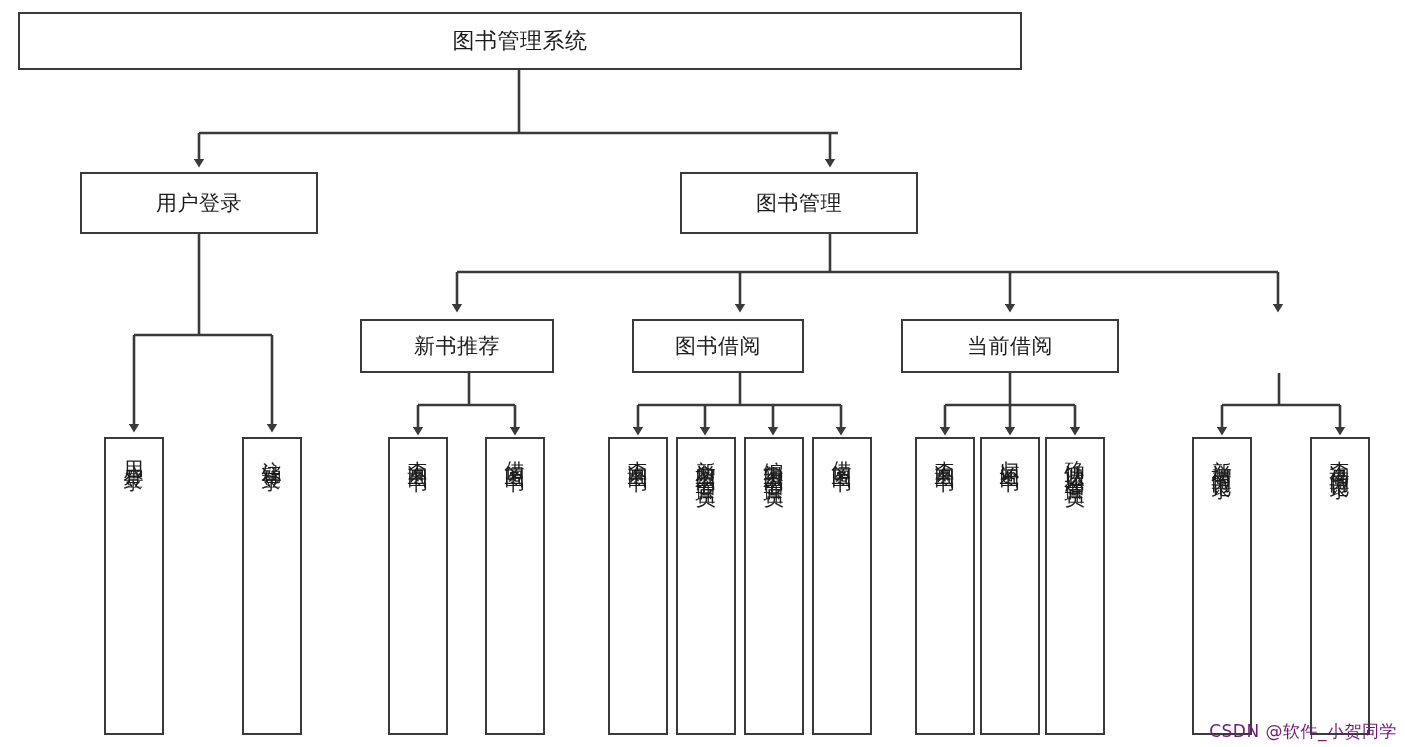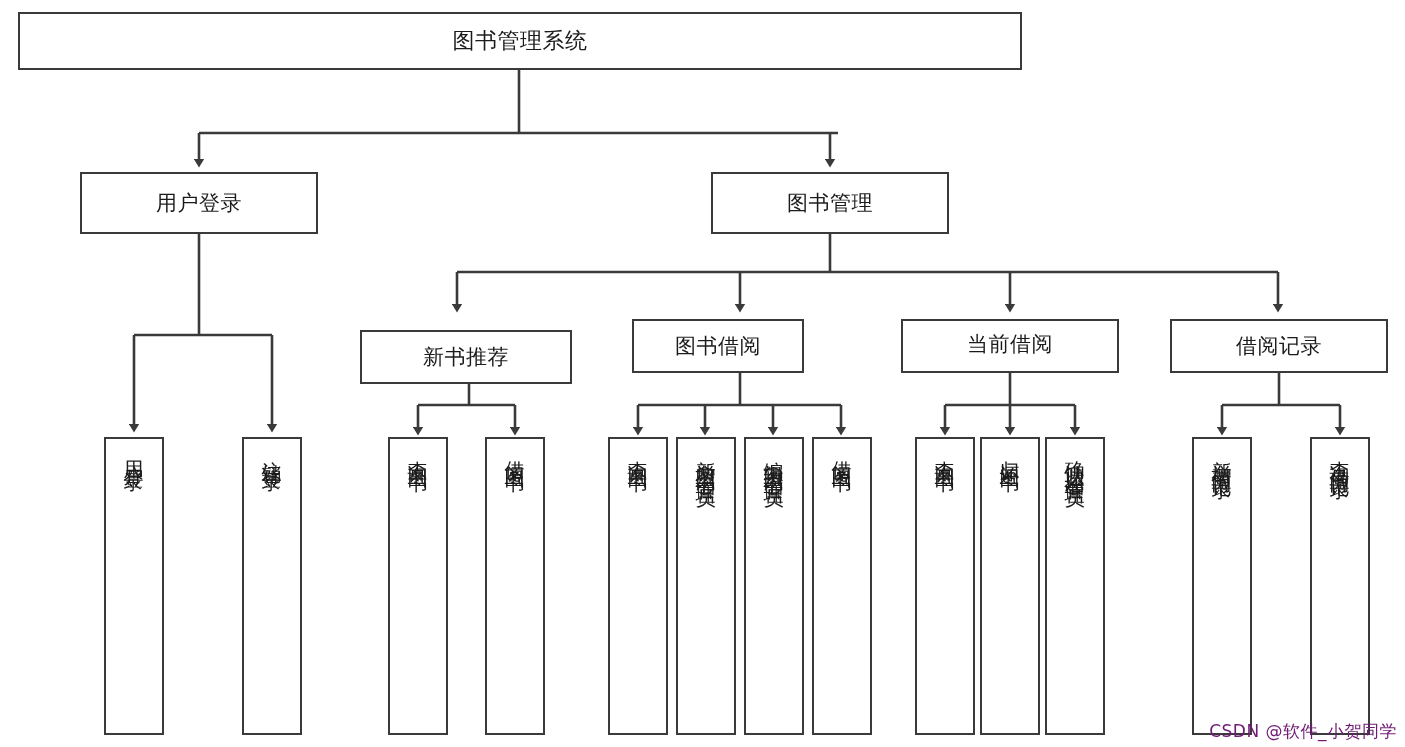--- a/index.html
+++ b/index.html
@@ -130,35 +130,32 @@
     </g>
   </svg>
 
   <div class="node h-node root" style="left:18px; top:12px; width:1004px; height:58px;">
     <span class="node-label">图书管理系统</span>
   </div>
 
   <div class="node h-node" style="left:80px; top:172px; width:238px; height:62px;">
     <span class="node-label">用户登录</span>
   </div>
-  <div class="node h-node" style="left:711px; top:172px; width:238px; height:62px;">
+  <div class="node h-node" style="left:680px; top:172px; width:238px; height:62px;">
     <span class="node-label">图书管理</span>
   </div>
 
-  <div class="node h-node" style="left:360px; top:330px; width:212px; height:54px;">
+  <div class="node h-node" style="left:360px; top:319px; width:194px; height:54px;">
     <span class="node-label">新书推荐</span>
   </div>
   <div class="node h-node" style="left:632px; top:319px; width:172px; height:54px;">
     <span class="node-label">图书借阅</span>
   </div>
-  <div class="node h-node" style="left:901px; top:319px; width:218px; height:54px;font-family:Liberation Mono, monospace;">
+  <div class="node h-node" style="left:901px; top:319px; width:218px; height:54px;">
     <span class="node-label">当前借阅</span>
-  </div>
-  <div class="node h-node" style="left:1170px; top:319px; width:218px; height:54px;">
-    <span class="node-label">借阅记录</span>
   </div>
 
   <div class="node v-node" style="left:104px; top:437px; width:60px; height:298px;">
     <span class="node-label">用户登录</span>
   </div>
   <div class="node v-node" style="left:242px; top:437px; width:60px; height:298px;">
     <span class="node-label">注销登录</span>
   </div>
 
   <div class="node v-node" style="left:388px; top:437px; width:60px; height:298px;">

